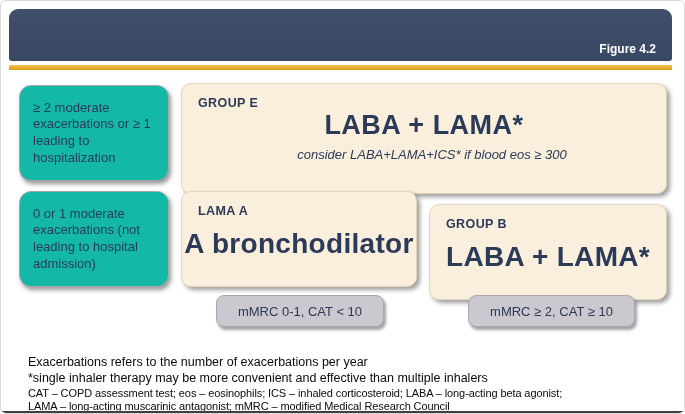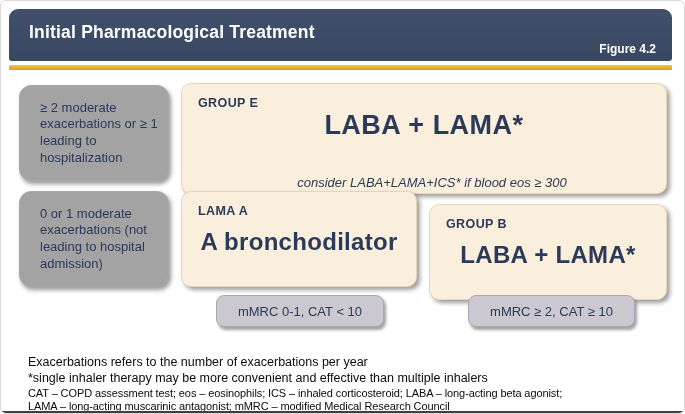--- a/index.html
+++ b/index.html
@@ -44,27 +44,27 @@
     position: absolute;
     left: 8px; top: 64px;
     width: 663px; height: 5px;
     background: linear-gradient(#f1c451, #dc9f18);
     border-radius: 1px;
   }
   .crit-box {
     position: absolute;
     left: 18px;
     width: 150px; height: 96px;
-    background: #a3a3a3;
+    background: #14b8a6;
     border: 1px solid #a9a7ae;
     border-radius: 12px;
     box-shadow: 2px 3px 4px rgba(70,70,70,0.55);
     display: flex;
     align-items: center;
-    padding: 6px 10px 6px 20px;
+    padding: 6px 10px 6px 13px;
     color: #2b3a58;
     font-size: 13px;
     line-height: 1.28;
   }
   .crit-1 { top: 84px; }
   .crit-2 { top: 190px; }
   .group-box {
     position: absolute;
     background: #faeedc;
     border: 1px solid #e5d6ba;
@@ -89,27 +89,26 @@
     font-size: 27px;
     font-weight: bold;
     letter-spacing: 0.5px;
   }
   .group-e .treatment-note {
     position: absolute;
     left: 16px; right: 0; top: 63px;
     text-align: center;
     font-style: italic;
     font-size: 13px;
-    margin-top: 28px;
   }
   .group-a .treatment, .group-b .treatment {
     position: absolute;
     left: 0; right: 0; top: 36px;
     text-align: center;
-    font-size: 24px;
+    font-size: 28px;
     font-weight: bold;
     letter-spacing: 0.3px;
   }
   .scale-pill {
     position: absolute;
     top: 294px;
     height: 32px;
     background: #cbc9cf;
     border: 1px solid #aaa8af;
     border-radius: 8px;
@@ -136,21 +135,20 @@
     width: 100%; height: 2px;
     background: #3f3f3f;
   }
 </style>
 </head>
 <body>
 
 <div class="card">
 
   <div class="header-bar">
-    <div class="header-title">Initial Pharmacological Treatment</div>
     <div class="figure-label">Figure 4.2</div>
   </div>
 
   <div class="gold-rule"></div>
 
   <div class="crit-box crit-1">
     <span>≥ 2 moderate exacerbations or ≥ 1 leading to hospitalization</span>
   </div>
 
   <div class="crit-box crit-2">

